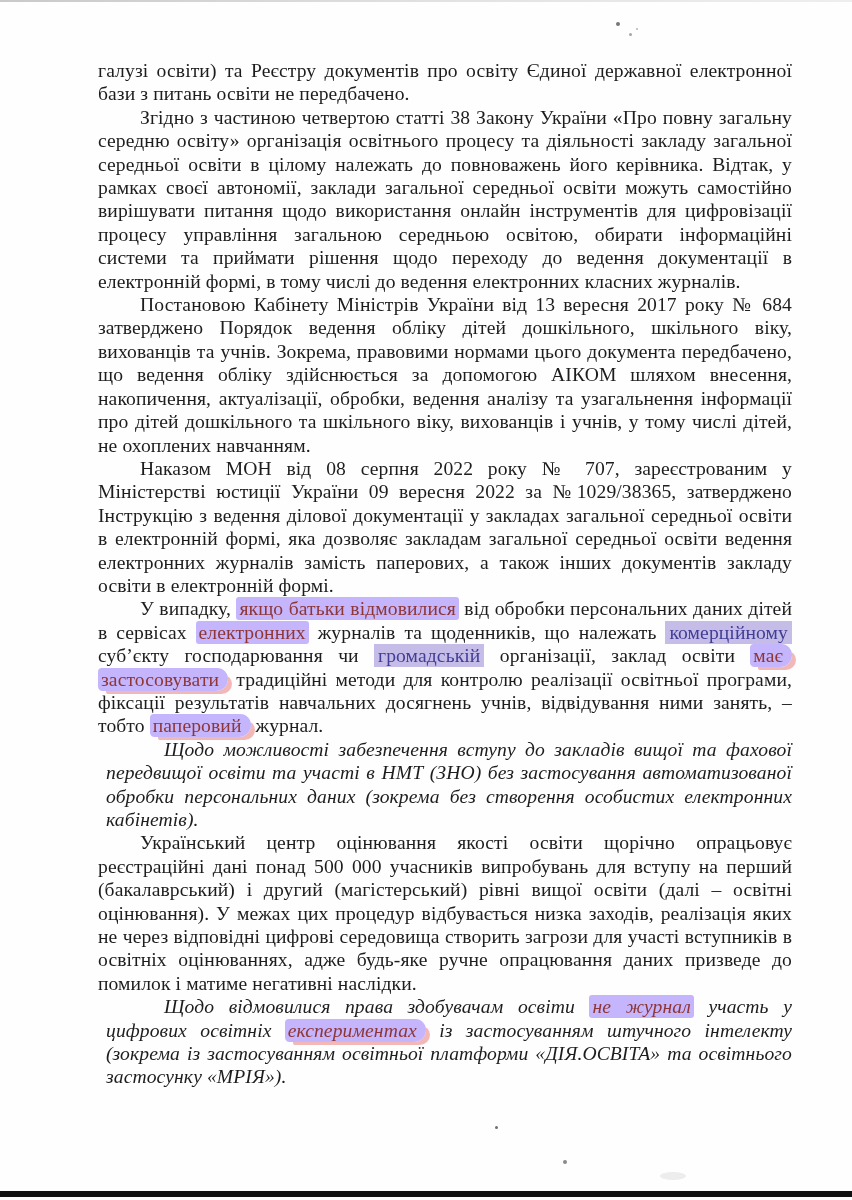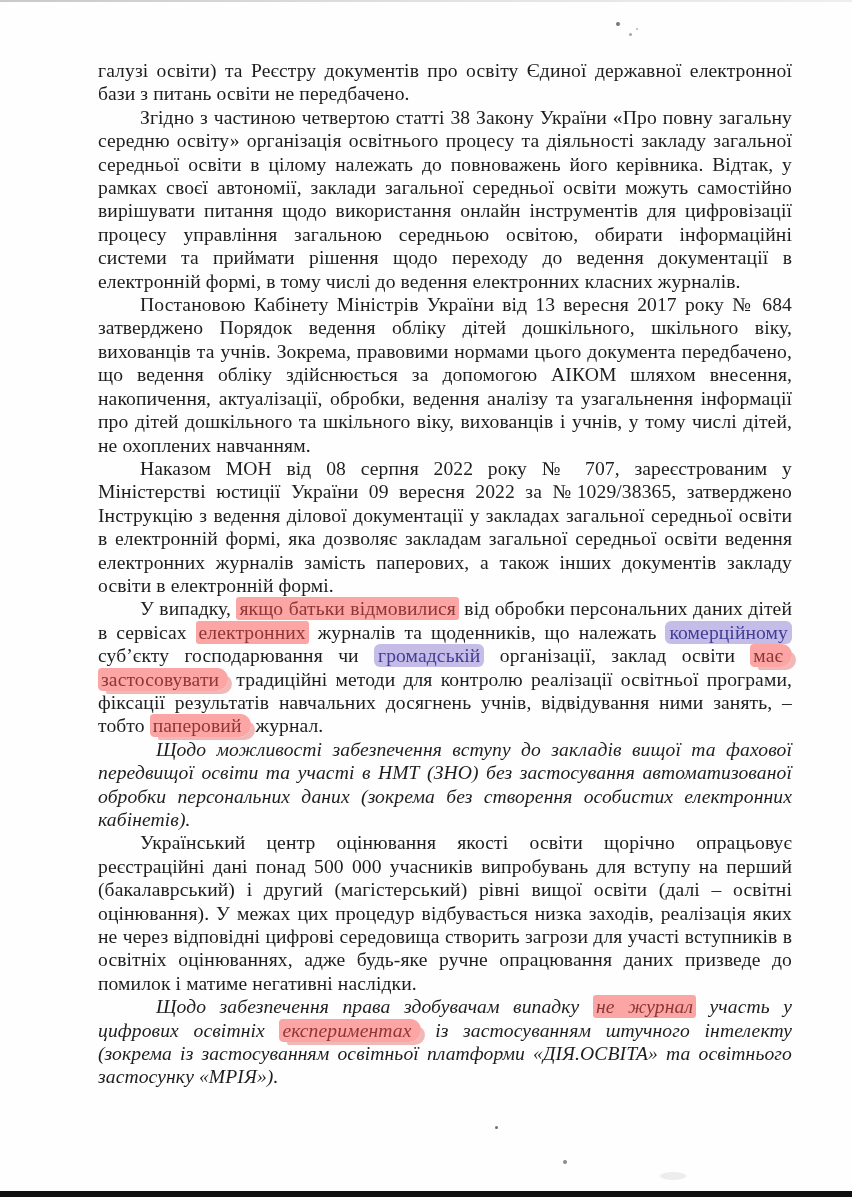--- a/index.html
+++ b/index.html
@@ -39,34 +39,35 @@
     letter-spacing: 0.1px;
   }
   .content p {
     margin: 0;
     text-indent: 42px;
   }
   .content p.noindent { text-indent: 0; }
   .content p.italic {
     font-style: italic;
     text-indent: 58px;
+    margin-left: 8px;
   }
   .hl-pink {
-    background: #fca5a5;
+    background: #c4b5fd;
     color: #8e3636;
     padding: 1px 3px;
     border-radius: 3px;
     box-decoration-break: clone;
     -webkit-box-decoration-break: clone;
   }
   .hl-purple {
     background: #c6bce8;
     color: #413e95;
     padding: 1px 4px;
-    border-radius: 6px;
+    border-radius: 0;
     box-decoration-break: clone;
     -webkit-box-decoration-break: clone;
   }
   .cap {
     border-radius: 5px 14px 16px 6px;
     padding-right: 9px;
     box-shadow: 6px 5px 0 -2px rgba(238, 160, 160, 0.75);
   }
   .speck {
     position: absolute;
@@ -100,17 +101,17 @@
   <div class="smudge"></div>
 
   <div class="content">
       <p class="noindent "><span>галузі освіти) та Реєстру документів про освіту Єдиної державної електронної бази з питань освіти не передбачено.</span></p>
       <p class=""><span>Згідно з частиною четвертою статті 38 Закону України «Про повну загальну середню освіту» організація освітнього процесу та діяльності закладу загальної середньої освіти в цілому належать до повноважень його керівника. Відтак, у рамках своєї автономії, заклади загальної середньої освіти можуть самостійно вирішувати питання щодо використання онлайн інструментів для цифровізації процесу управління загальною середньою освітою, обирати інформаційні системи та приймати рішення щодо переходу до ведення документації в електронній формі, в тому числі до ведення електронних класних журналів.</span></p>
       <p class=""><span>Постановою Кабінету Міністрів України від 13 вересня 2017 року № 684 затверджено Порядок ведення обліку дітей дошкільного, шкільного віку, вихованців та учнів. Зокрема, правовими нормами цього документа передбачено, що ведення обліку здійснюється за допомогою АІКОМ шляхом внесення, накопичення, актуалізації, обробки, ведення аналізу та узагальнення інформації про дітей дошкільного та шкільного віку, вихованців і учнів, у тому числі дітей, не охоплених навчанням.</span></p>
       <p class=""><span>Наказом МОН від 08 серпня 2022 року № 707, зареєстрованим у Міністерстві юстиції України 09 вересня 2022 за №1029/38365, затверджено Інструкцію з ведення ділової документації у закладах загальної середньої освіти в електронній формі, яка дозволяє закладам загальної середньої освіти ведення електронних журналів замість паперових, а також інших документів закладу освіти в електронній формі.</span></p>
       <p class=""><span>У випадку, </span><span class="hl-pink">якщо батьки відмовилися</span><span> від обробки персональних даних дітей в сервісах </span><span class="hl-pink">електронних</span><span> журналів та щоденників, що належать </span><span class="hl-purple">комерційному</span><span> суб’єкту господарювання чи </span><span class="hl-purple">громадській</span><span> організації, заклад освіти </span><span class="hl-pink cap">має застосовувати</span><span> традиційні методи для контролю реалізації освітньої програми, фіксації результатів навчальних досягнень учнів, відвідування ними занять, – тобто </span><span class="hl-pink cap">паперовий</span><span> журнал.</span></p>
       <p class="italic"><span>Щодо можливості забезпечення вступу до закладів вищої та фахової передвищої освіти та участі в НМТ (ЗНО) без застосування автоматизованої обробки персональних даних (зокрема без створення особистих електронних кабінетів).</span></p>
       <p class=""><span>Український центр оцінювання якості освіти щорічно опрацьовує реєстраційні дані понад 500 000 учасників випробувань для вступу на перший (бакалаврський) і другий (магістерський) рівні вищої освіти (далі – освітні оцінювання). У межах цих процедур відбувається низка заходів, реалізація яких не через відповідні цифрові середовища створить загрози для участі вступників в освітніх оцінюваннях, адже будь-яке ручне опрацювання даних призведе до помилок і матиме негативні наслідки.</span></p>
-      <p class="italic"><span>Щодо забезпечення права здобувачам випадку </span><span class="hl-pink">не журнал</span><span> участь у цифрових освітніх </span><span class="hl-pink cap">експериментах</span><span> із застосуванням штучного інтелекту (зокрема із застосуванням освітньої платформи «ДІЯ.ОСВІТА» та освітнього застосунку «МРІЯ»).</span></p>
+      <p class="italic"><span>Щодо відмовилися права здобувачам освіти </span><span class="hl-pink">не журнал</span><span> участь у цифрових освітніх </span><span class="hl-pink cap">експериментах</span><span> із застосуванням штучного інтелекту (зокрема із застосуванням освітньої платформи «ДІЯ.ОСВІТА» та освітнього застосунку «МРІЯ»).</span></p>
     </div>
 
   <div class="bottom-bar"></div>
 </div>
 
 </body></html>

